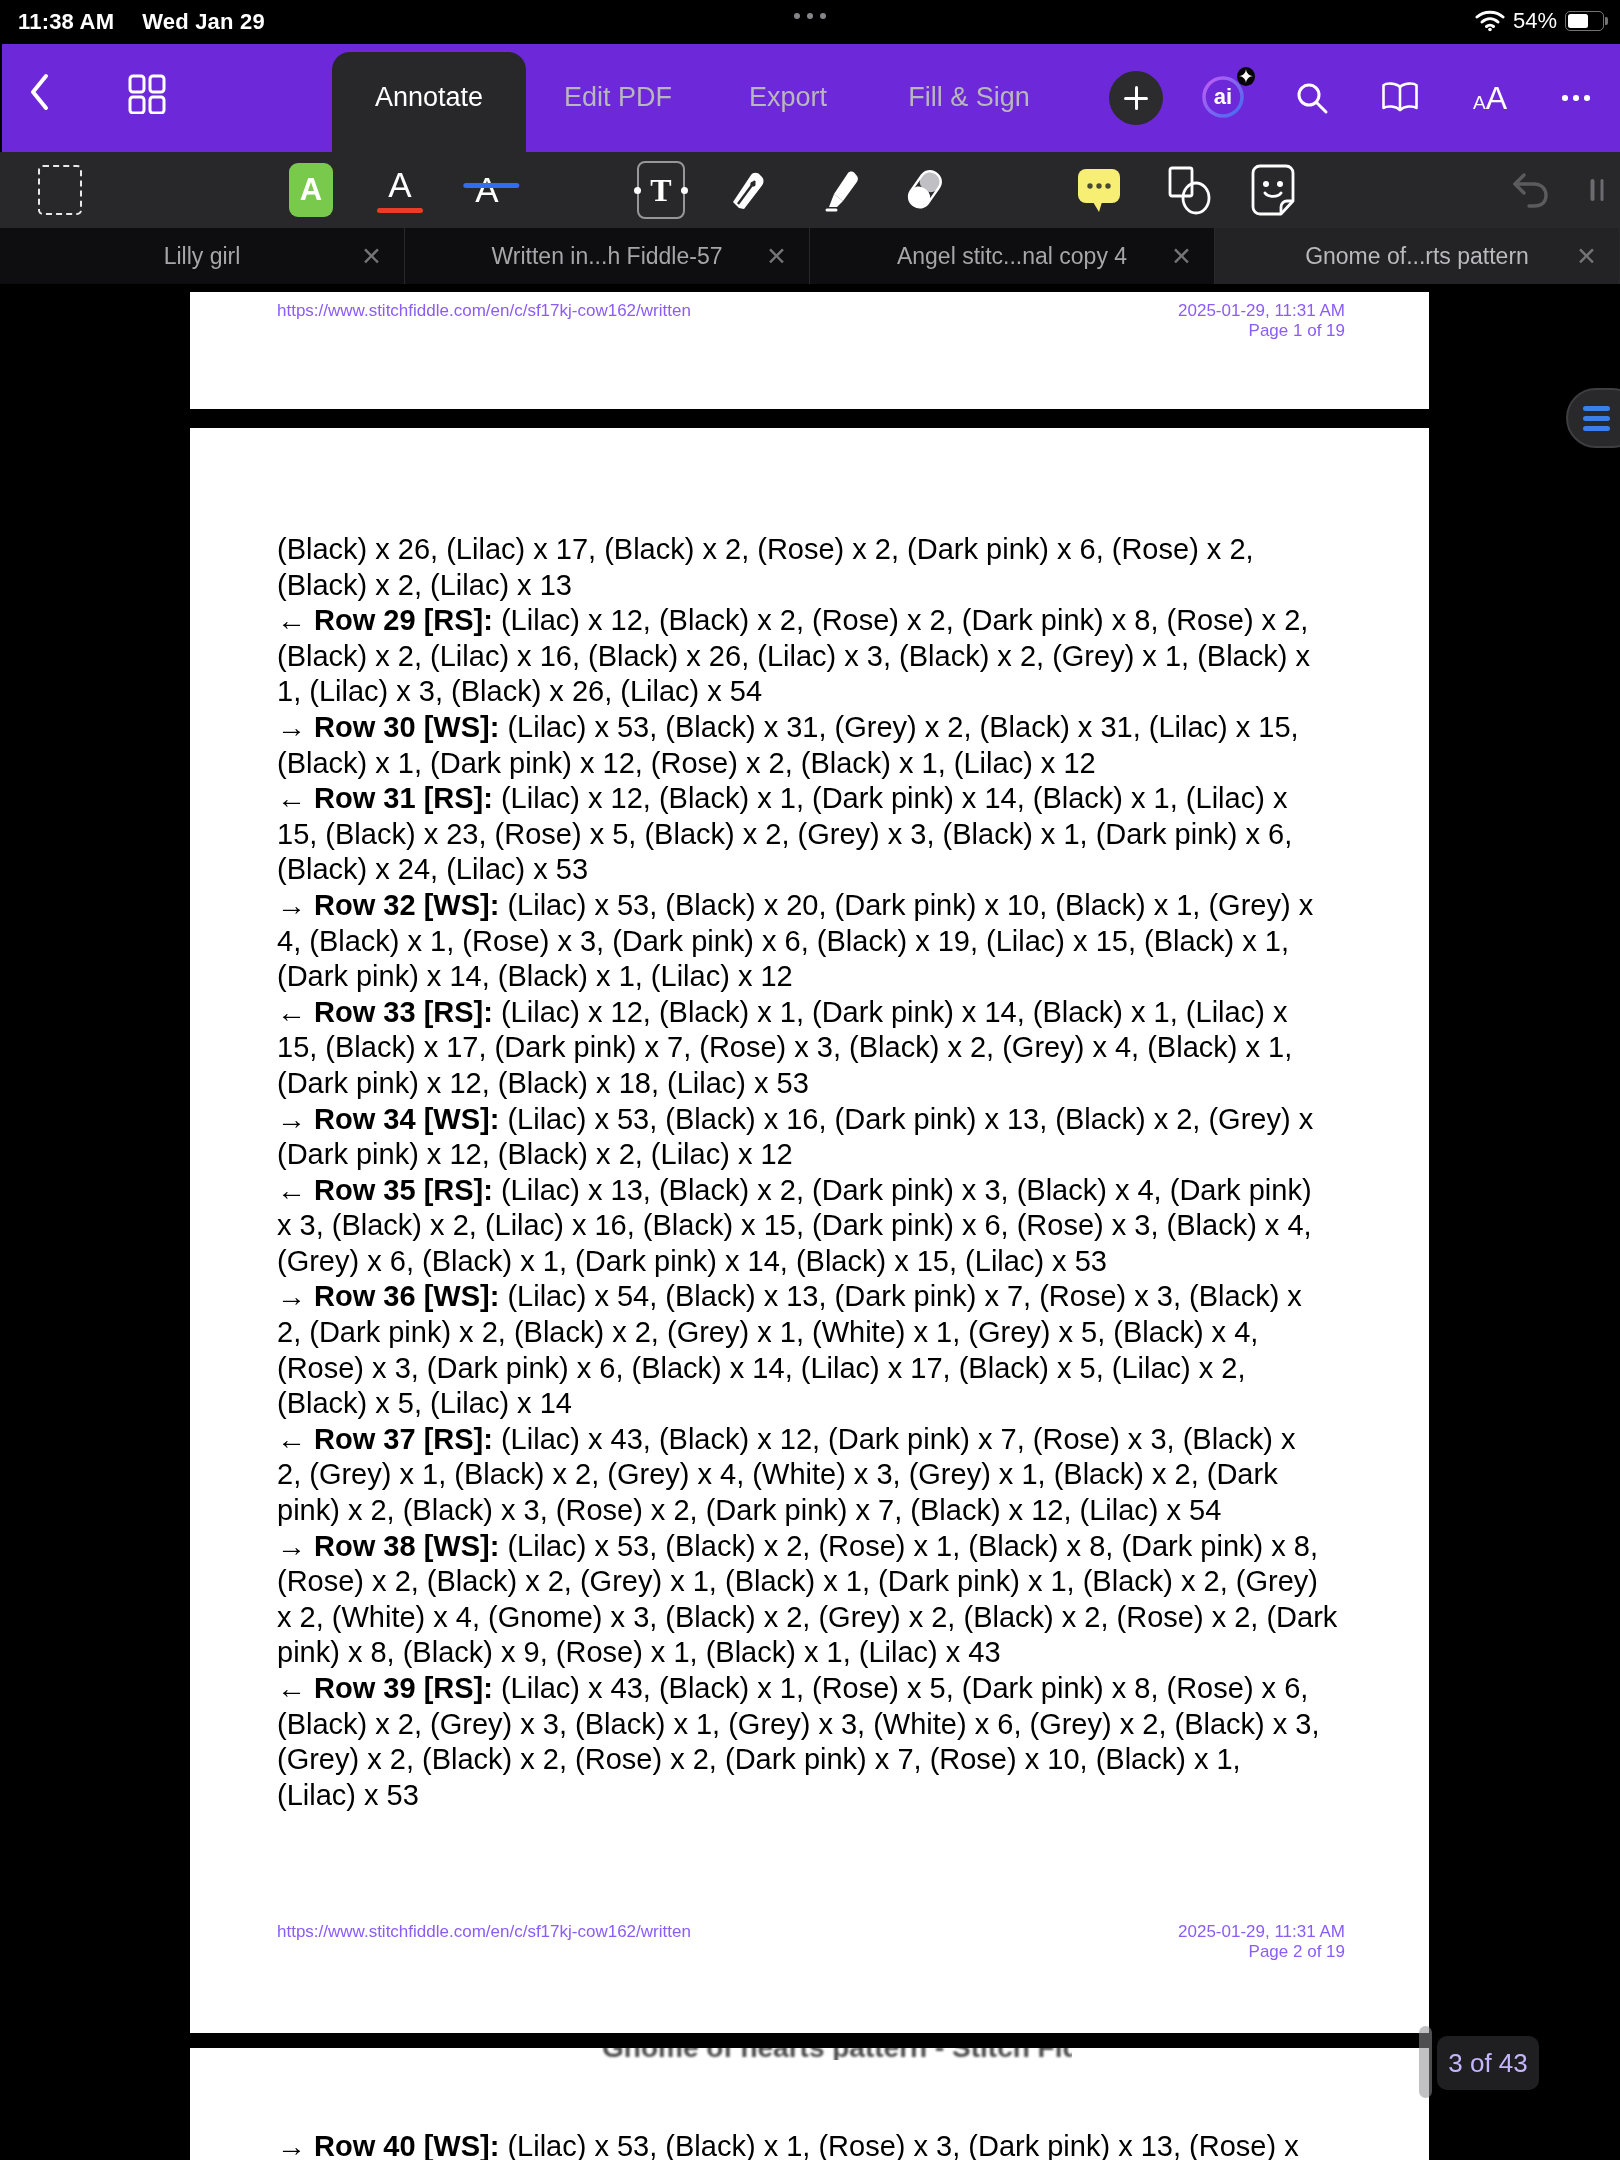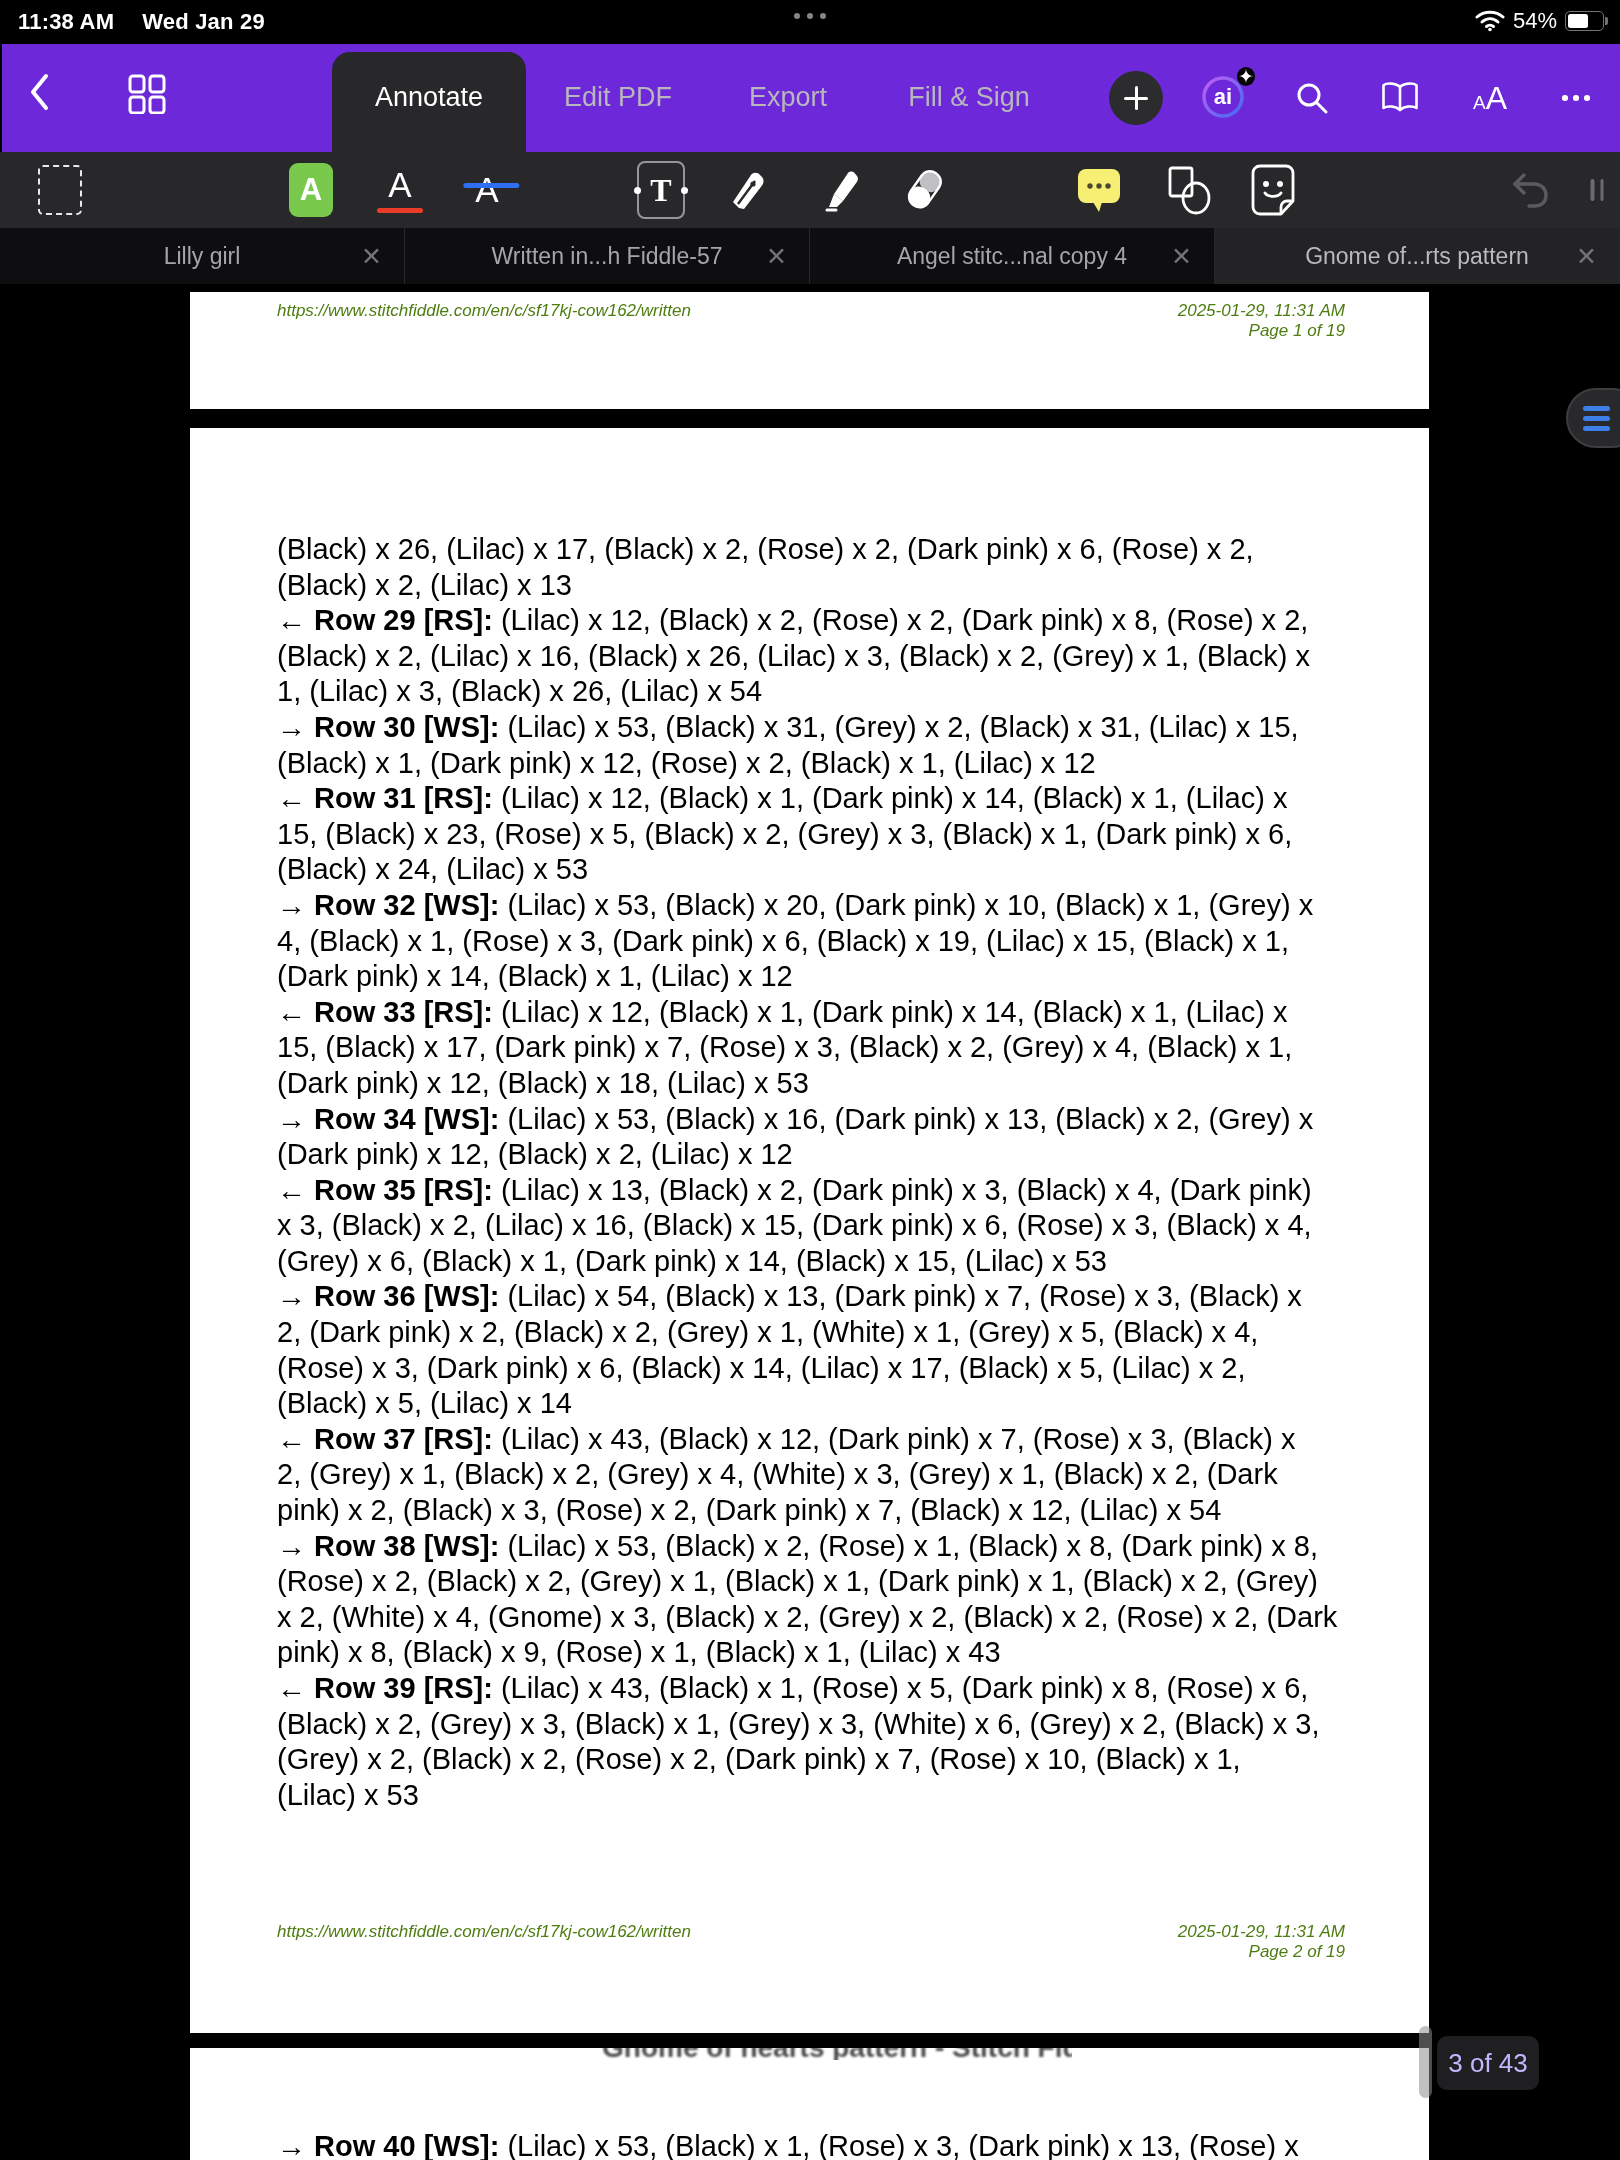--- a/index.html
+++ b/index.html
@@ -64,21 +64,21 @@
           color:#a5a5aa;font-size:23px;box-sizing:border-box;border-right:1px solid #28282b;}
   .doctab.active{background:#232326;color:#b9b9be;}
   .doctab .x{position:absolute;right:22px;top:50%;transform:translateY(-50%);color:#737378;font-size:25px;}
 
   
   .content{position:absolute;top:292px;left:0;width:100%;height:1868px;background:#000;}
   .page{position:absolute;left:190px;width:1239px;background:#fff;}
   .page1{top:0;height:117px;}
   .page2{top:136px;height:1605px;}
   .page3{top:1756px;height:112px;}
-  .meta{position:absolute;font-size:17px;color:#4d7c0f;white-space:nowrap;font-style:italic;}
+  .meta{position:absolute;font-size:17px;color:#8b5cf6;white-space:nowrap;}
   .meta.l{left:87px;}
   .meta.r{right:84px;text-align:right;}
   .bodytext{position:absolute;left:87px;top:84px;font-size:29px;line-height:35.6px;color:#000;white-space:nowrap;margin-top:20px;}
   .bodytext b{font-weight:bold;}
   .smudge{position:absolute;left:412px;top:0;width:470px;height:12px;overflow:hidden;}
   .smudge .in{margin-top:-16px;font-size:28px;font-weight:bold;color:#2c2c2c;filter:blur(1px);opacity:.85;white-space:nowrap;}
   .row40{position:absolute;left:87px;top:82px;font-size:29px;color:#000;white-space:nowrap;}
 
   
   .bluepill{position:absolute;left:1566px;top:388px;width:76px;height:60px;background:#29292c;

